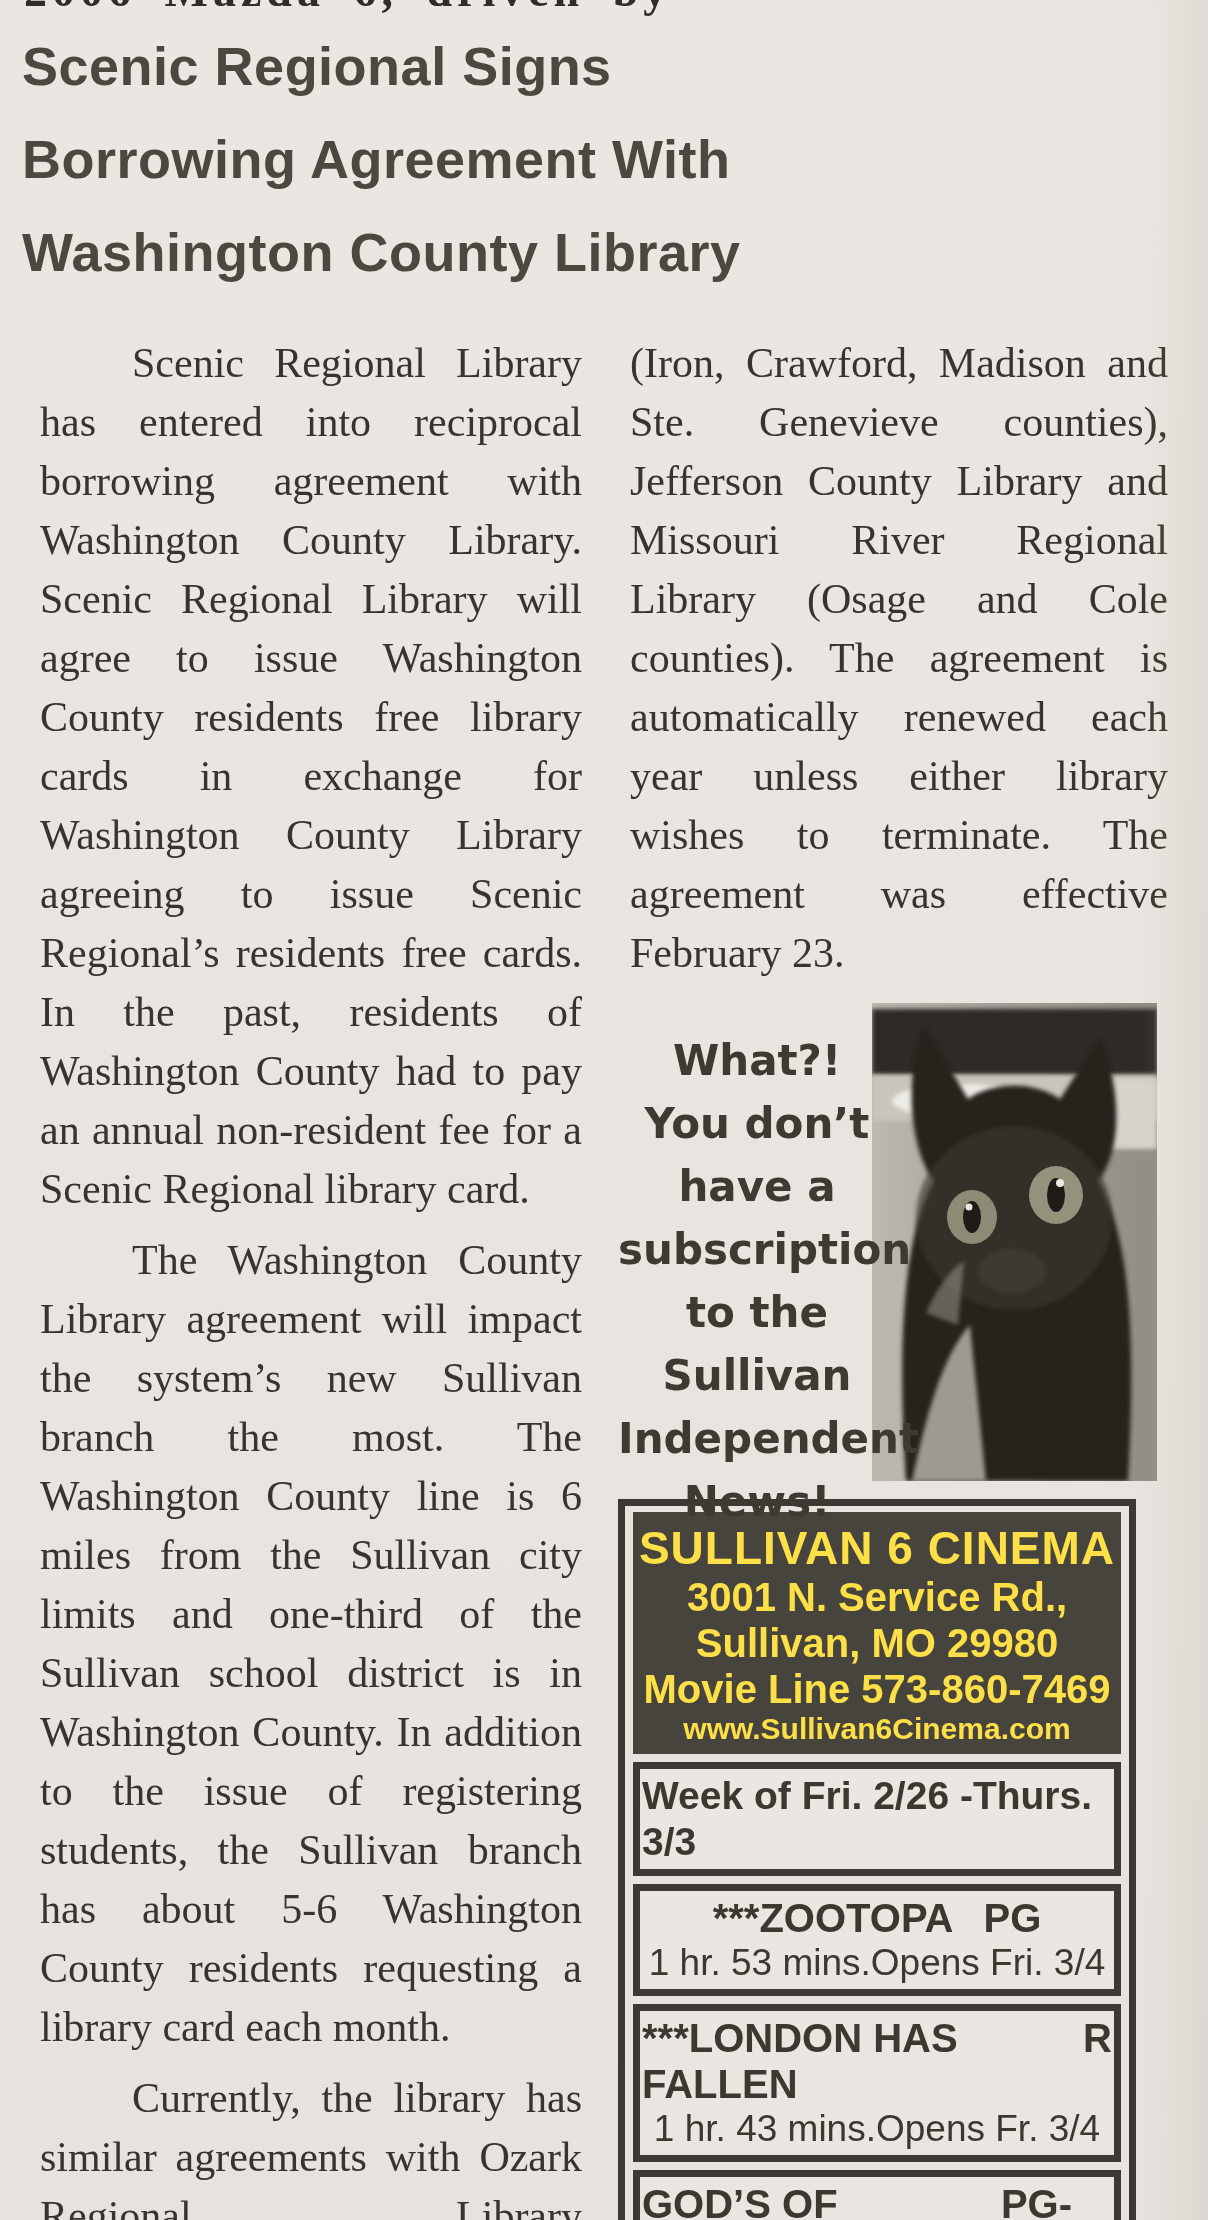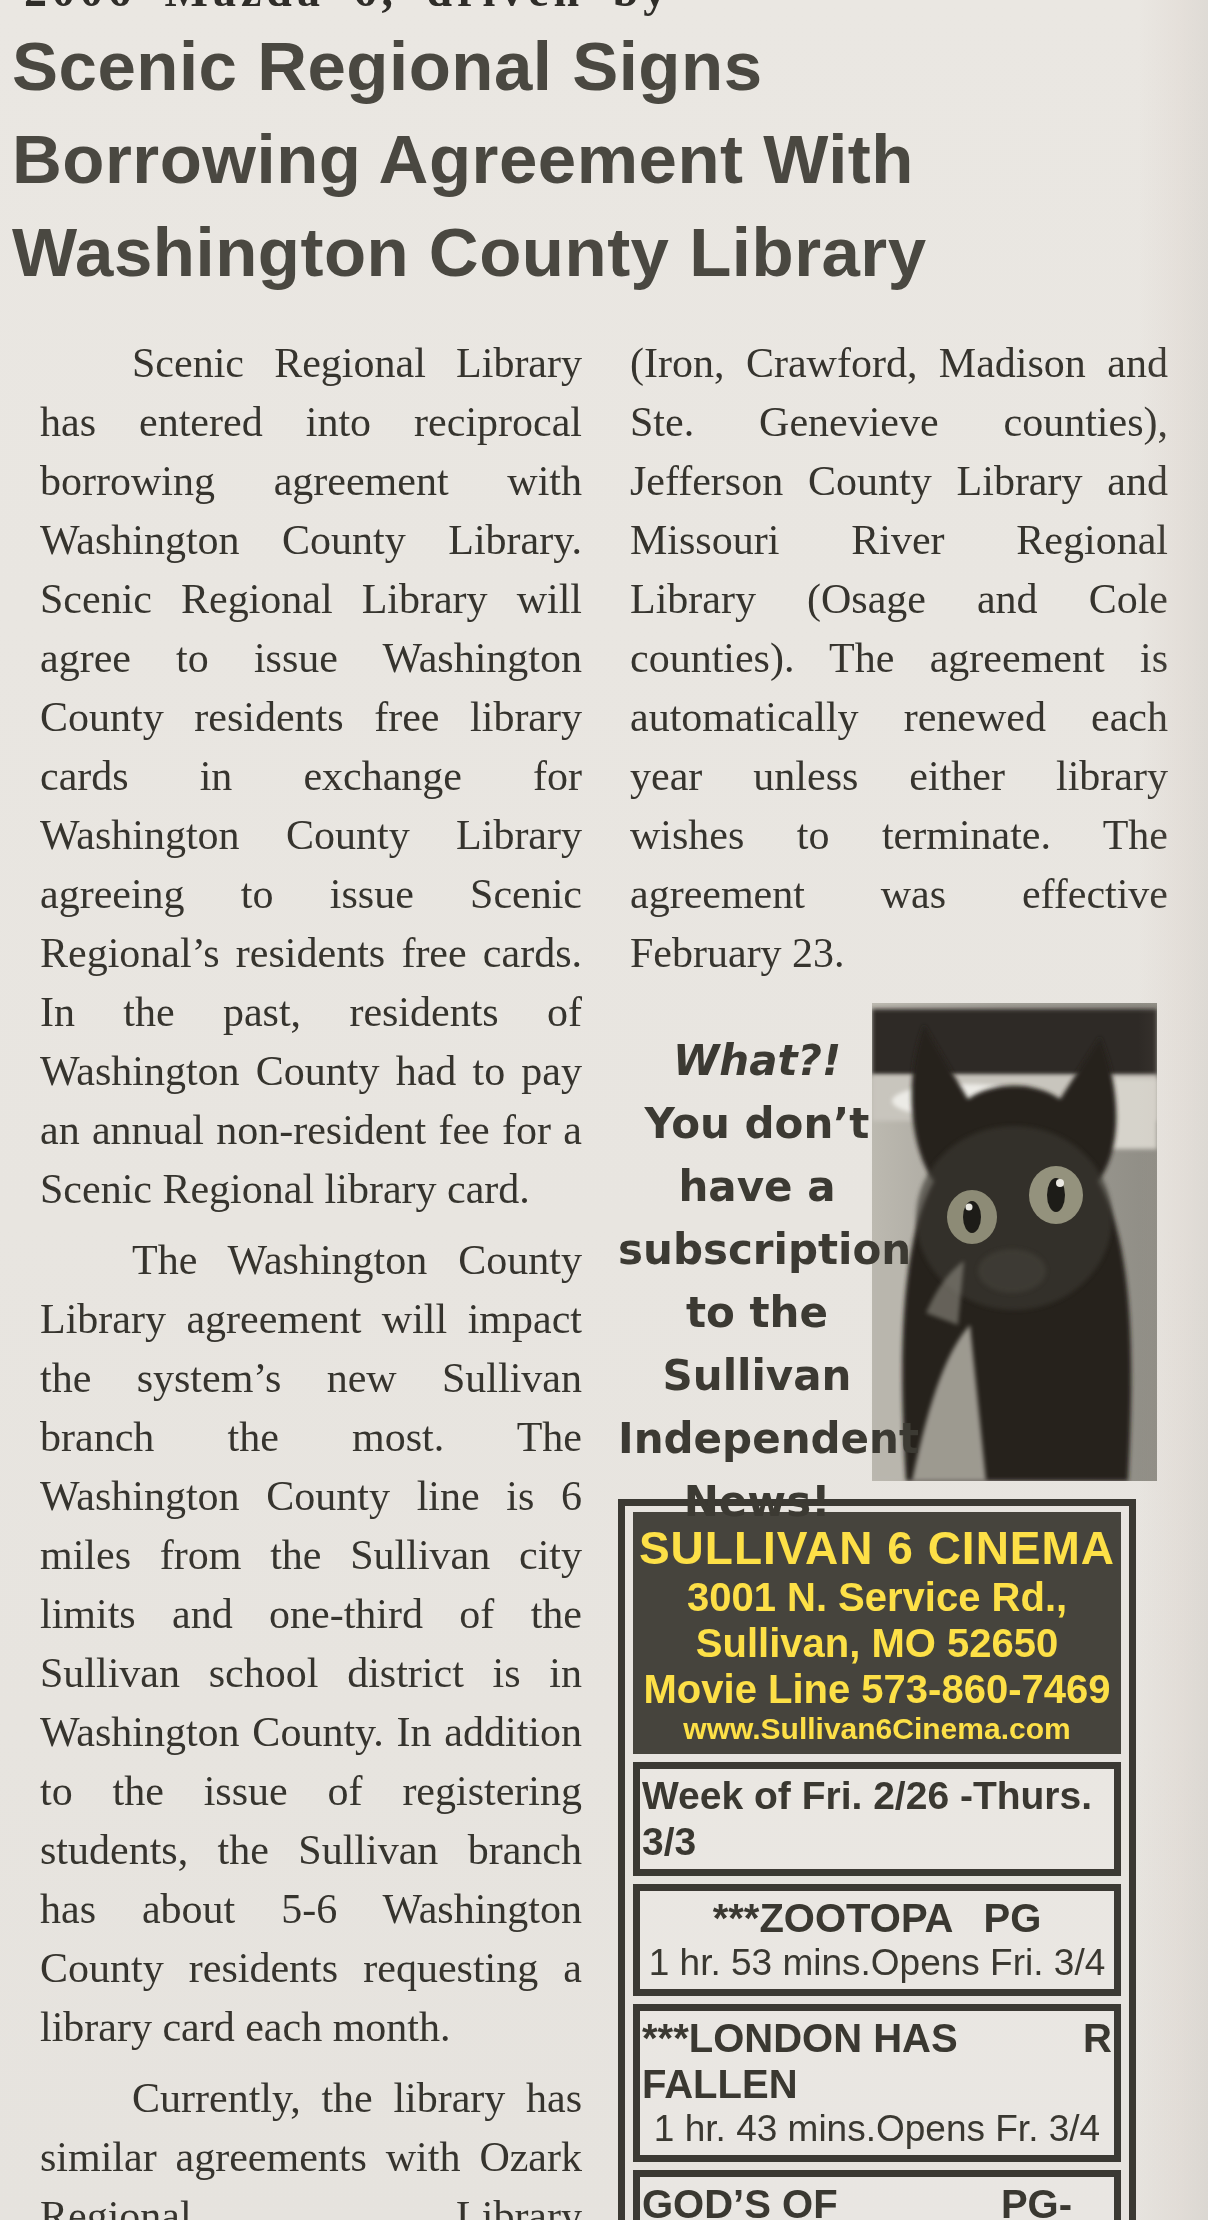--- a/index.html
+++ b/index.html
@@ -14,40 +14,40 @@
     background: linear-gradient(90deg, rgba(0,0,0,0) 0%, rgba(190,170,160,0.12) 60%, rgba(120,110,100,0.10) 100%);
     pointer-events:none;
   }
   
   .top-clip { position:absolute; top:0; left:24px; width:760px; height:17px; overflow:hidden; }
   .top-clip span {
     display:block; margin-top:-36px;
     font:700 46px "Liberation Serif", serif; color:#2f2d29; letter-spacing:5px; word-spacing:12px;
   }
   .headline {
-    position:absolute; top:20px; left:12px; width:1165px;
+    position:absolute; top:20px; left:22px; width:1165px;
     font-family:"Liberation Sans", sans-serif; font-weight:700;
-    font-size:69px; line-height:93px; color:#4a4841; letter-spacing:0.5px;
+    font-size:54px; line-height:93px; color:#4a4841; letter-spacing:0.5px;
   }
   .columns { position:absolute; top:322px; left:28px; width:1152px; display:flex; gap:24px; }
   .col { font-size:42px; line-height:59px; color:#36342e; text-align:justify; }
   .col-left  { width:566px; }
   .col-right { width:562px; }
   .col p { margin:12px; }
   .indent { text-indent:92px; }
   .justify-last { text-align-last:justify; }
 
   
   .cat-ad { margin-top:16px; height:486px; display:flex; }
   .cat-text {
     width:278px; margin-right:-24px; padding-top:30px; position:relative; z-index:2;
     text-align:center; font-family:"DejaVu Sans", sans-serif; font-weight:700;
     font-size:42px; line-height:63px; color:#3c3a33; text-align-last:center;
   }
-  .cat-text .ln0 { font-style:italic; }
+  .cat-text .ln0 { }
   .cat-photo { width:285px; height:478px; margin-top:4px; flex-shrink:0; display:block; }
 
   
   .cinema-ad {
     margin-top:14px; width:518px; box-sizing:border-box;
     border:7px solid #3b3933; padding:6px 8px 8px;
     font-family:"Liberation Sans", sans-serif; color:#3a3831;
   }
   .cinema-header {
     background:#46443d; color:#fde047; text-align:center;
@@ -133,21 +133,21 @@
             <ellipse cx="184" cy="192" rx="9" ry="17" fill="#1d1c18"></ellipse>
             <circle cx="188" cy="180" r="4" fill="#eceae3"></circle>
           </g>
         </svg>
       </div>
 
       <div class="cinema-ad">
         <div class="cinema-header">
           <div class="cinema-name">SULLIVAN 6 CINEMA</div>
           <div class="cinema-addr">3001 N. Service Rd.,</div>
-          <div class="cinema-addr">Sullivan, MO 52650</div>
+          <div class="cinema-addr">Sullivan, MO 29980</div>
           <div class="cinema-addr">Movie Line 573-860-7469</div>
           <div class="cinema-site">www.Sullivan6Cinema.com</div>
         </div>
 
         <div class="cinema-row">
           <div class="week-label">Week of Fri. 2/26 -Thurs. 3/3</div>
         </div>
 
         <div class="cinema-row">
           <div class="movie-title">

